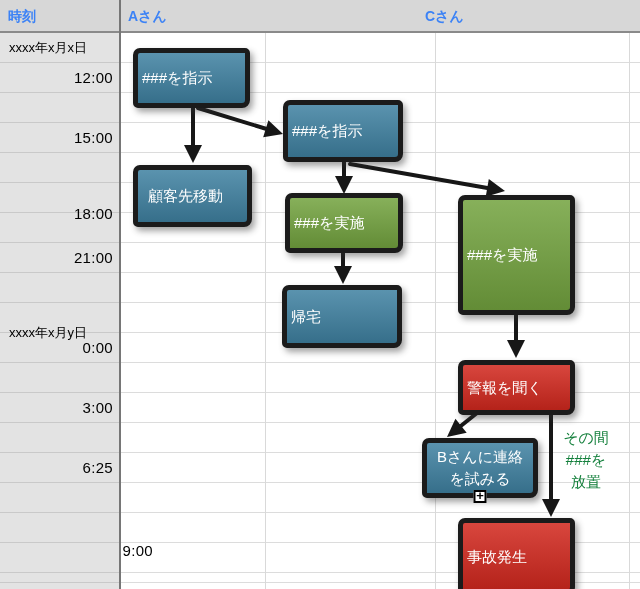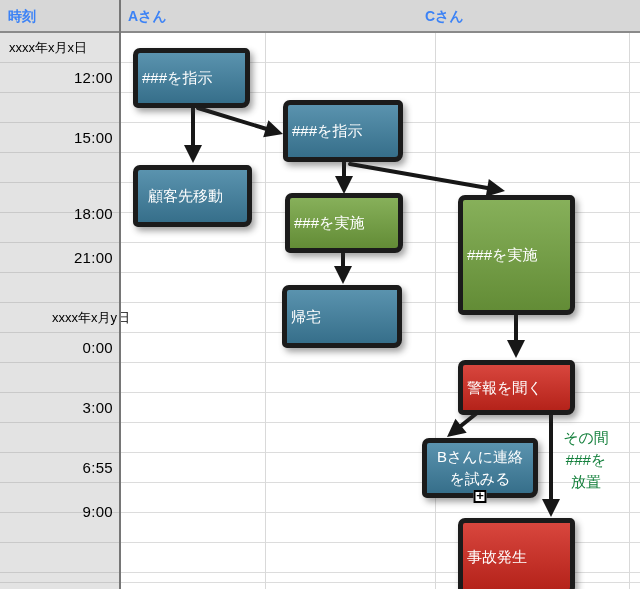--- a/index.html
+++ b/index.html
@@ -79,39 +79,39 @@
       <div class="row-label time" style="top: 199px; height: 30px; line-height: 30px;">18:00</div>
       <div class="hline seg-left" style="top: 212px;"></div>
       <div class="hline seg-right" style="top: 212px;"></div>
       <div class="hline seg-left" style="top: 242px;"></div>
       <div class="hline seg-right" style="top: 242px;"></div>
       <div class="row-label time" style="top: 243px; height: 30px; line-height: 30px;">21:00</div>
       <div class="hline seg-left" style="top: 272px;"></div>
       <div class="hline seg-right" style="top: 272px;"></div>
       <div class="hline seg-left" style="top: 302px;"></div>
       <div class="hline seg-right" style="top: 302px;"></div>
-      <div class="row-label date" style="top: 303px; height: 30px; line-height: 30px; margin-left: 43px;">xxxx年x月y日</div>
+      <div class="row-label date" style="top: 318px; height: 30px; line-height: 30px;">xxxx年x月y日</div>
       <div class="hline seg-left" style="top: 332px;"></div>
       <div class="hline seg-right" style="top: 332px;"></div>
       <div class="row-label time" style="top: 333px; height: 30px; line-height: 30px;">0:00</div>
       <div class="hline seg-left" style="top: 362px;"></div>
       <div class="hline seg-right" style="top: 362px;"></div>
       <div class="hline seg-left" style="top: 392px;"></div>
       <div class="hline seg-right" style="top: 392px;"></div>
       <div class="row-label time" style="top: 393px; height: 30px; line-height: 30px;">3:00</div>
       <div class="hline seg-left" style="top: 422px;"></div>
       <div class="hline seg-right" style="top: 422px;"></div>
       <div class="hline seg-left" style="top: 452px;"></div>
       <div class="hline seg-right" style="top: 452px;"></div>
-      <div class="row-label time" style="top: 453px; height: 30px; line-height: 30px;">6:55</div>
+      <div class="row-label time" style="top: 453px; height: 30px; line-height: 30px;">6:25</div>
       <div class="hline seg-left" style="top: 482px;"></div>
       <div class="hline seg-right" style="top: 482px;"></div>
       <div class="hline seg-left" style="top: 512px;"></div>
       <div class="hline seg-right" style="top: 512px;"></div>
-      <div class="row-label time" style="top: 497px; height: 30px; line-height: 30px;">9:00</div>
+      <div class="row-label time" style="top: 536px; height: 30px; line-height: 30px; margin-left: 40px;">9:00</div>
       <div class="hline seg-left" style="top: 542px;"></div>
       <div class="hline seg-right" style="top: 542px;"></div>
       <div class="hline seg-left" style="top: 572px;"></div>
       <div class="hline seg-right" style="top: 572px;"></div>
       <div class="hline seg-left" style="top: 582px;"></div>
       <div class="hline seg-right" style="top: 582px;"></div>
     </div>
 
   <div class="vline" id="vline-ab"></div>
   <div class="vline" id="vline-bc"></div>

